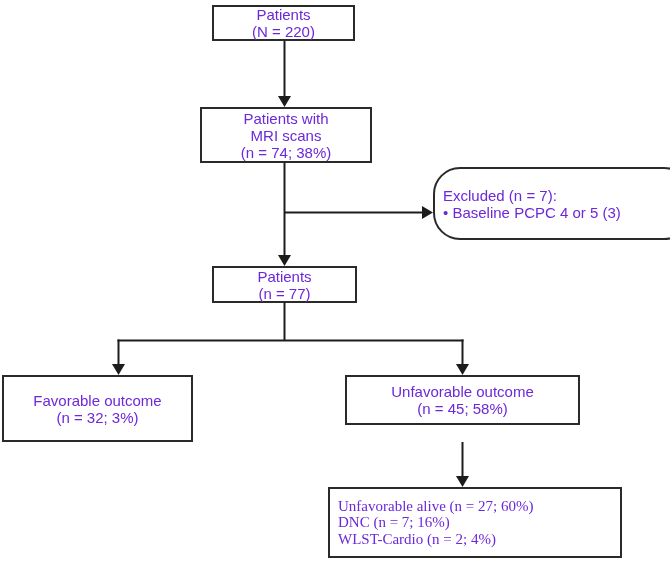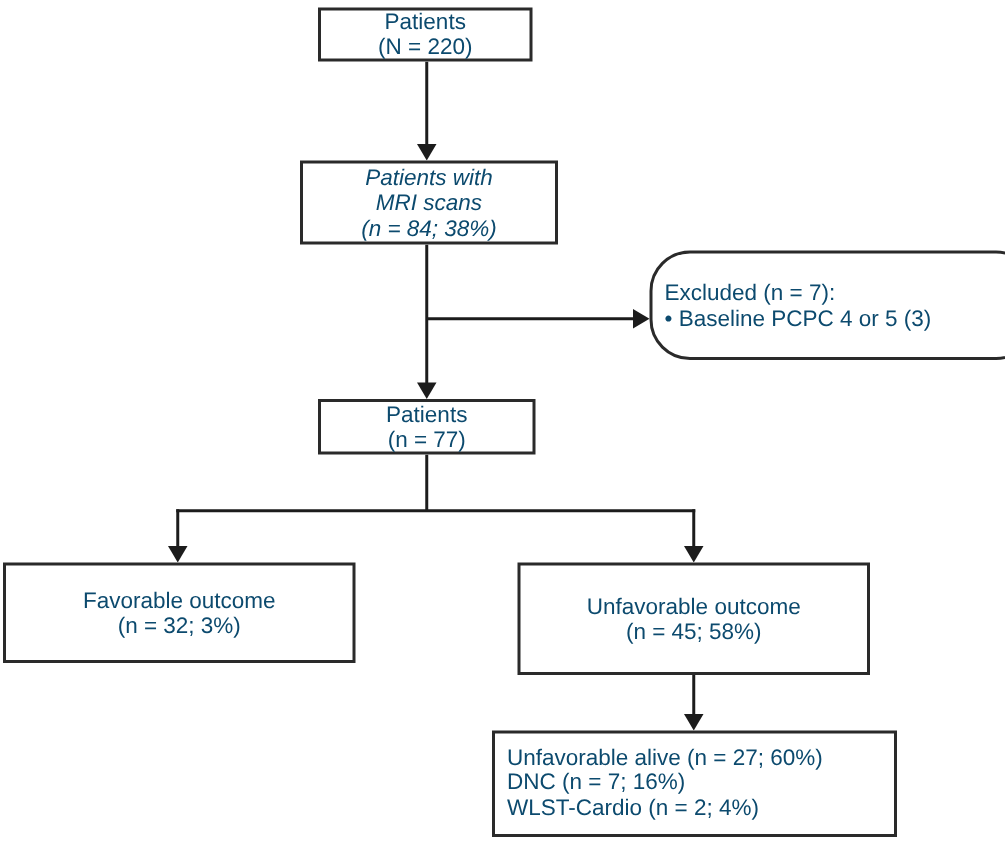--- a/index.html
+++ b/index.html
@@ -26,42 +26,42 @@
   .node {
     position: absolute;
     box-sizing: border-box;
     border: 2px solid #2a2a2a;
     background: #ffffff;
     display: flex;
     flex-direction: column;
     justify-content: center;
     font-size: 15px;
     line-height: 17px;
-    color: #0c4a6e;
+    color: #6d28d9;
   }
   .node.centered {
     align-items: center;
     text-align: center;
   }
   .node.left-aligned {
     align-items: flex-start;
     text-align: left;
     padding: 2px 8px;
   }
   .node .line {
     display: block;
     white-space: nowrap;
   }
   #box-patients-total   { left: 212px; top: 5px;   width: 143px; height: 36px; }
-  #box-mri-scans        { left: 200px; top: 107px; width: 172px; height: 56px; font-style: italic; }
+  #box-mri-scans        { left: 200px; top: 107px; width: 172px; height: 56px; }
   #box-excluded         { left: 433px; top: 167px; width: 258px; height: 73px; line-height: 17px; border-radius: 27px; }
   #box-patients-included{ left: 212px; top: 266px; width: 145px; height: 37px; }
-  #box-favorable        { left: 2px;   top: 375px; width: 235px; height: 67px; }
-  #box-unfavorable      { left: 345px; top: 375px; width: 235px; height: 75px; }
-  #box-unfavorable-detail{ left: 328px; top: 487px; width: 270px; height: 71px; line-height: 16.5px; }
+  #box-favorable        { left: 2px;   top: 375px; width: 191px; height: 67px; }
+  #box-unfavorable      { left: 345px; top: 375px; width: 235px; height: 50px; }
+  #box-unfavorable-detail{ left: 328px; top: 487px; width: 294px; height: 71px; line-height: 16.5px; font-family: Liberation Serif, serif; }
 </style>
 </head>
 <body>
 
 <div class="canvas">
 
   <svg class="connectors" viewBox="0 0 670 561" xmlns="http://www.w3.org/2000/svg">
 
     <line x1="284.5" y1="41" x2="284.5" y2="97" stroke="#1c1c1c" stroke-width="2"></line>
     <polygon points="278,96 291,96 284.5,107" fill="#1c1c1c"></polygon>
@@ -84,21 +84,21 @@
   </svg>
 
   <div class="node centered" id="box-patients-total">
     <span class="line">Patients</span>
     <span class="line">(N = 220)</span>
   </div>
 
   <div class="node centered" id="box-mri-scans">
     <span class="line">Patients with</span>
     <span class="line">MRI scans</span>
-    <span class="line">(n = 84; 38%)</span>
+    <span class="line">(n = 74; 38%)</span>
   </div>
 
   <div class="node left-aligned" id="box-excluded">
     <span class="line">Excluded (n = 7):</span>
     <span class="line">• Baseline PCPC 4 or 5 (3)</span>
   </div>
 
   <div class="node centered" id="box-patients-included">
     <span class="line">Patients</span>
     <span class="line">(n = 77)</span>

